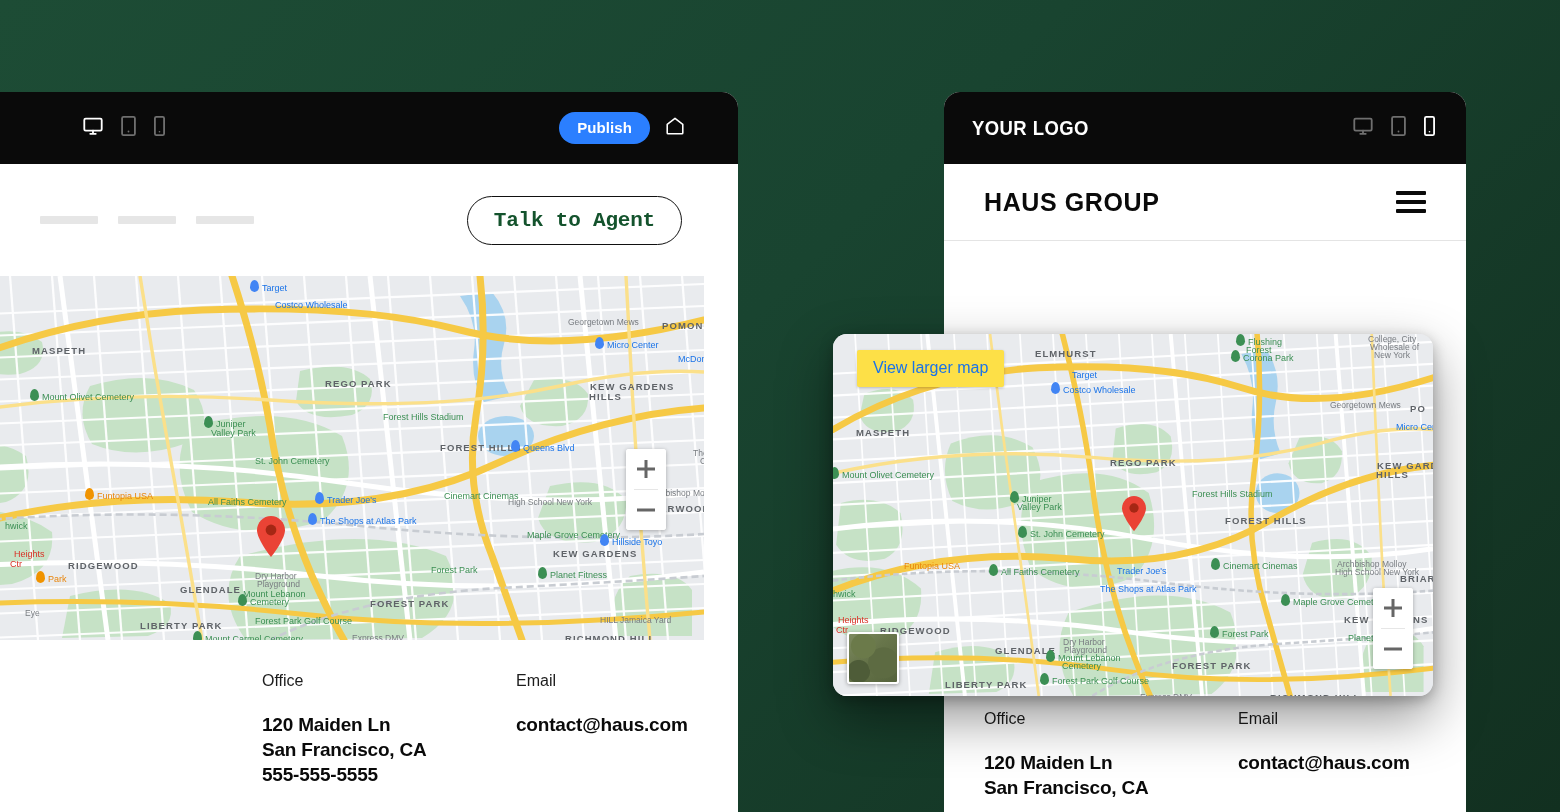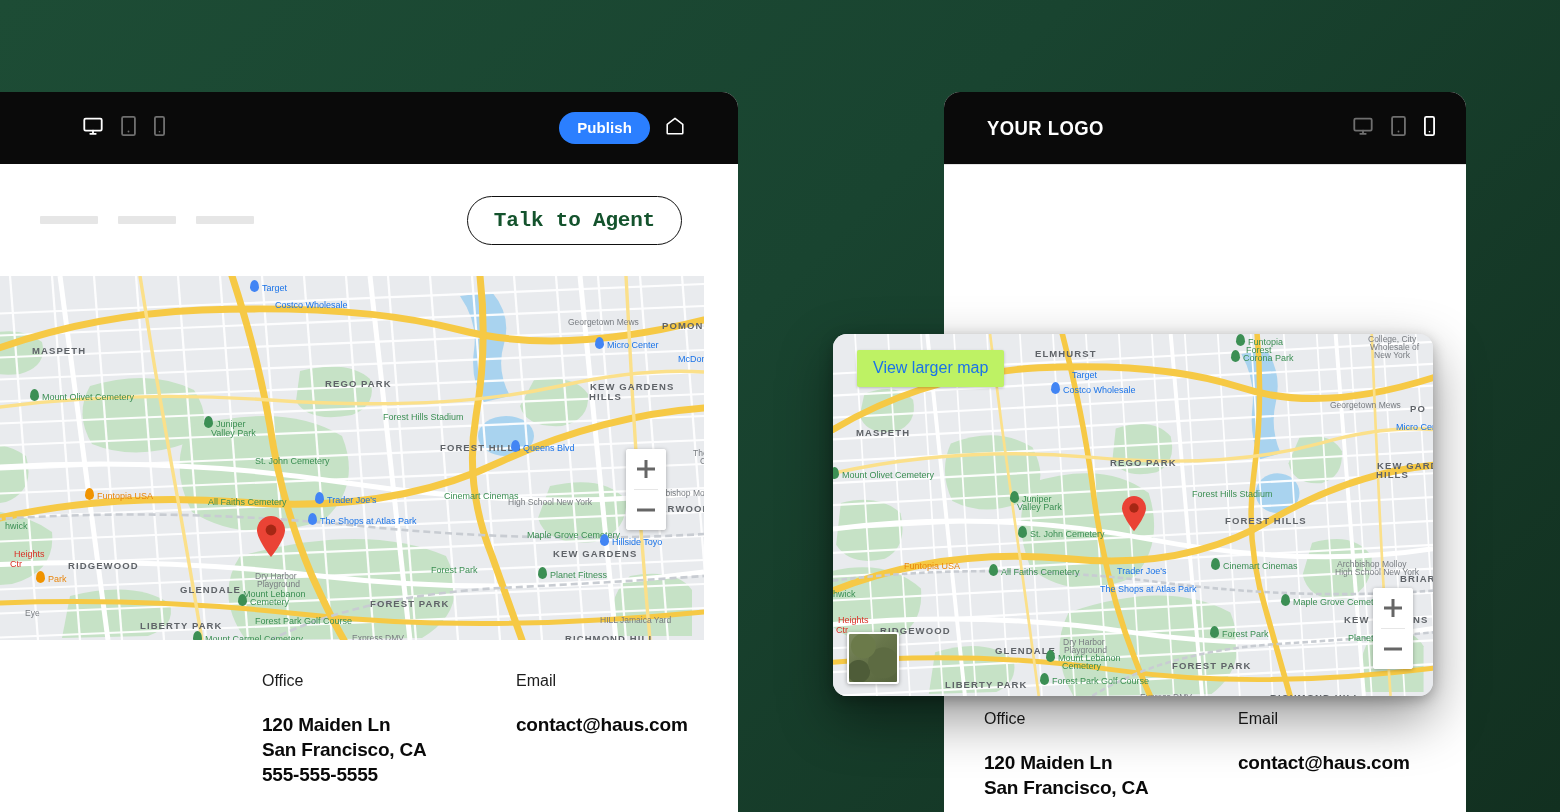--- a/index.html
+++ b/index.html
@@ -149,21 +149,21 @@
   
   .map {
     position: relative;
     background: #e9ebee;
     overflow: hidden;
   }
   .map svg { display: block; position: absolute; inset: 0; }
 
   .view-larger {
     position: absolute;
-    background: #bef264;
+    background: #fde047;
     color: #1a73e8;
     font-family: "Liberation Sans", sans-serif;
     font-size: 16px;
     padding: 9px 16px 10px;
     border-radius: 2px;
     box-shadow: 0 1px 3px rgba(0,0,0,.22);
     cursor: pointer;
     white-space: nowrap;
     z-index: 6;
   }
@@ -446,21 +446,21 @@
       </div>
       <div>
         <div class="contact-label">Email</div>
         <div class="contact-value">contact@haus.com</div>
       </div>
     </div>
   </div>
 
   <div class="panel" style="left:944px; top:92px; width:522px; height:720px; border-radius:16px 16px 0 0;">
 
-    <div class="toolbar" style="padding-left:43px; padding-right:30px;">
+    <div class="toolbar" style="padding-left:28px; padding-right:30px;">
       <span class="logo-text">YOUR LOGO</span>
       <div class="spacer"></div>
       <div class="device-group">
         <span class="dev-ico idle">
           <svg width="22" height="22" viewBox="0 0 24 24" fill="none" stroke="currentColor" stroke-width="2">
             <rect x="2.5" y="4" width="19" height="13" rx="1.5"></rect>
             <path d="M9 20.5h6M12 17v3.5" stroke-linecap="round"></path>
           </svg>
         </span>
         <span class="dev-ico idle">
@@ -471,20 +471,29 @@
         </span>
         <span class="dev-ico active">
           <svg width="13" height="22" viewBox="0 0 14 24" fill="none" stroke="currentColor" stroke-width="2">
             <rect x="2" y="2" width="10" height="20" rx="1.6"></rect>
             <circle cx="7" cy="18.3" r="0.9" fill="currentColor" stroke="none"></circle>
           </svg>
         </span>
       </div>
     </div>
 
+    <div class="site-header" style="height:76px; padding:0 40px;">
+      <span class="brand-wordmark">HAUS GROUP</span>
+      <div class="spacer"></div>
+      <div class="hamburger">
+        <span></span>
+        <span></span>
+        <span></span>
+      </div>
+    </div>
     <div class="hr"></div>
 
 
     <div class="contact-row" style="position:absolute; left:40px; top:618px; right:20px;">
       <div style="width:254px;">
         <div class="contact-label">Office</div>
         <div class="contact-value">120 Maiden Ln
 San Francisco, CA</div>
       </div>
       <div>
@@ -569,21 +578,21 @@
         <path d="M686 0 Q692 120 700 240 Q706 320 710 364"></path>
       </g>
       <g stroke="#c8ccd2" stroke-width="2.6" fill="none" stroke-dasharray="7 4">
         <path d="M0 248 Q200 228 420 250 Q600 268 764 258"></path>
         <path d="M330 364 Q420 320 560 312 Q680 306 764 300"></path>
       </g>
     </svg>
 
     <div style="position:absolute;inset:0;z-index:4;">
         <div style="position: absolute; white-space: nowrap; pointer-events: none; font-family: &quot;Liberation Sans&quot;, sans-serif; left: 202px; top: 14px; color: rgb(95, 99, 104); font-size: 9.5px; font-weight: 600; letter-spacing: 1.1px;">ELMHURST</div>
-        <div style="position: absolute; white-space: nowrap; pointer-events: none; font-family: &quot;Liberation Sans&quot;, sans-serif; left: 415px; top: 3px; color: rgb(60, 143, 84); font-size: 9px; font-weight: 400; letter-spacing: 0px;">Funtopia</div>
+        <div style="position: absolute; white-space: nowrap; pointer-events: none; font-family: &quot;Liberation Sans&quot;, sans-serif; left: 415px; top: 3px; color: rgb(60, 143, 84); font-size: 9px; font-weight: 400; letter-spacing: 0px;">Flushing</div>
         <div style="position: absolute; white-space: nowrap; pointer-events: none; font-family: &quot;Liberation Sans&quot;, sans-serif; left: 413px; top: 11px; color: rgb(60, 143, 84); font-size: 9px; font-weight: 400; letter-spacing: 0px;">Forest</div>
         <div style="position: absolute; white-space: nowrap; pointer-events: none; font-family: &quot;Liberation Sans&quot;, sans-serif; left: 410px; top: 19px; color: rgb(60, 143, 84); font-size: 9px; font-weight: 400; letter-spacing: 0px;">Corona Park</div>
         <div style="position: absolute; white-space: nowrap; pointer-events: none; font-family: &quot;Liberation Sans&quot;, sans-serif; left: 535px; top: 0px; color: rgb(120, 124, 129); font-size: 8.5px; font-weight: 400; letter-spacing: 0px;">College, City</div>
         <div style="position: absolute; white-space: nowrap; pointer-events: none; font-family: &quot;Liberation Sans&quot;, sans-serif; left: 537px; top: 8px; color: rgb(120, 124, 129); font-size: 8.5px; font-weight: 400; letter-spacing: 0px;">Wholesale of</div>
         <div style="position: absolute; white-space: nowrap; pointer-events: none; font-family: &quot;Liberation Sans&quot;, sans-serif; left: 541px; top: 16px; color: rgb(120, 124, 129); font-size: 8.5px; font-weight: 400; letter-spacing: 0px;">New York</div>
         <div style="position: absolute; white-space: nowrap; pointer-events: none; font-family: &quot;Liberation Sans&quot;, sans-serif; left: 239px; top: 36px; color: rgb(26, 115, 232); font-size: 9px; font-weight: 400; letter-spacing: 0px;">Target</div>
         <div style="position: absolute; white-space: nowrap; pointer-events: none; font-family: &quot;Liberation Sans&quot;, sans-serif; left: 230px; top: 51px; color: rgb(26, 115, 232); font-size: 9px; font-weight: 400; letter-spacing: 0px;">Costco Wholesale</div>
         <div style="position: absolute; white-space: nowrap; pointer-events: none; font-family: &quot;Liberation Sans&quot;, sans-serif; left: 497px; top: 66px; color: rgb(120, 124, 129); font-size: 8.5px; font-weight: 400; letter-spacing: 0px;">Georgetown Mews</div>
         <div style="position: absolute; white-space: nowrap; pointer-events: none; font-family: &quot;Liberation Sans&quot;, sans-serif; left: 577px; top: 69px; color: rgb(95, 99, 104); font-size: 9.5px; font-weight: 600; letter-spacing: 1.1px;">PO</div>
         <div style="position: absolute; white-space: nowrap; pointer-events: none; font-family: &quot;Liberation Sans&quot;, sans-serif; left: 23px; top: 93px; color: rgb(95, 99, 104); font-size: 9.5px; font-weight: 600; letter-spacing: 1.1px;">MASPETH</div>

